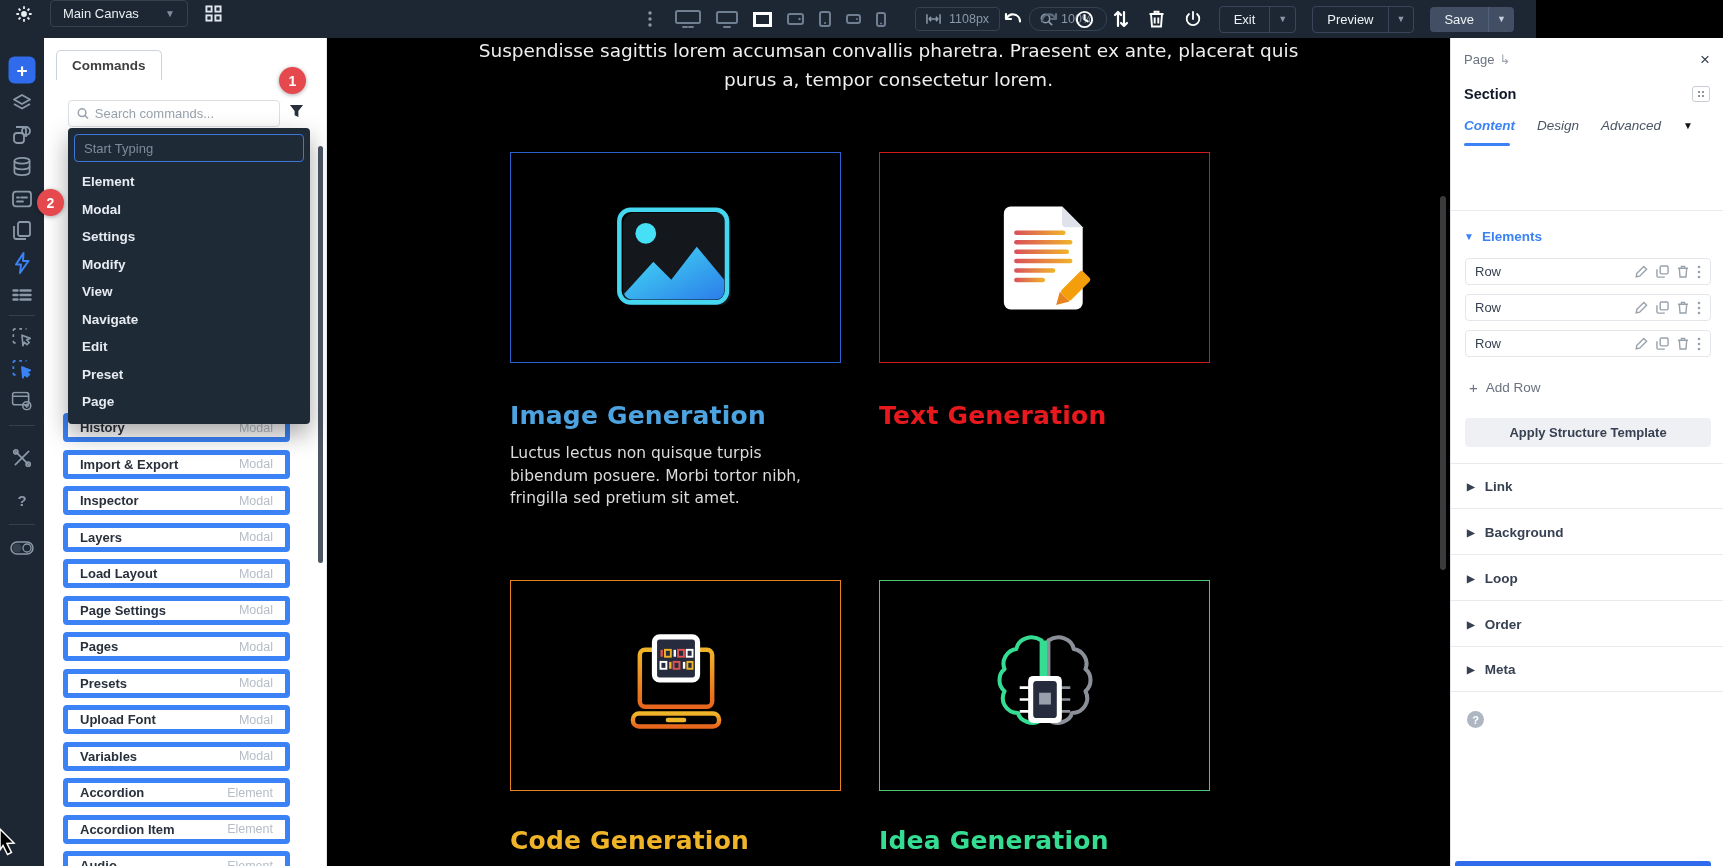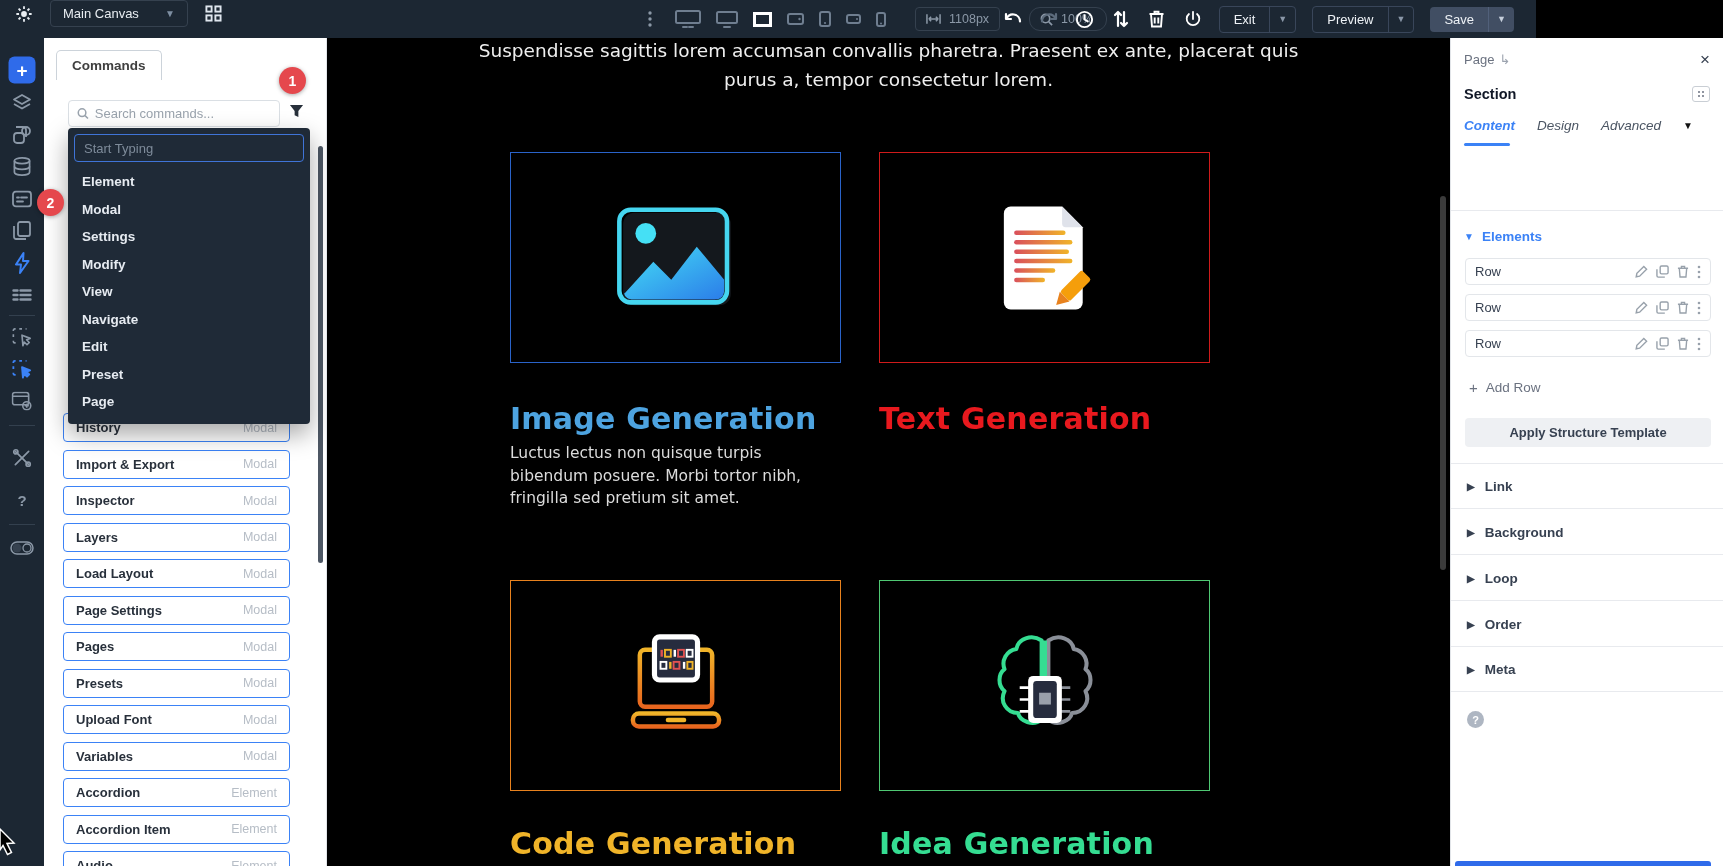--- a/index.html
+++ b/index.html
@@ -37,30 +37,30 @@
   .cmd-search { position:absolute; left:24px; top:62px; width:212px; height:27px; border:1px solid #dadfe4; border-radius:4px; display:flex; align-items:center; padding:0 8px; gap:6px; background:#fff; }
   .cmd-search input { border:none; outline:none; width:100%; font-size:13px; color:#4b5563; font-family:"Liberation Sans",sans-serif; background:transparent; }
   .cmd-search input::placeholder { color:#9aa3ad; }
   .funnel { position:absolute; left:245px; top:66px; cursor:pointer; }
   .dropdown { position:absolute; left:24px; top:90px; width:242px; background:#1f2a37; border-radius:4px; box-shadow:0 10px 24px rgba(0,0,0,.35); z-index:40; padding-bottom:8px; }
   .dd-input { margin:6px; height:28px; border:1px solid #3f74d8; border-radius:4px; background:transparent; display:flex; align-items:center; padding:0 9px; }
   .dd-input input { border:none; outline:none; background:transparent; color:#c7d1dc; font-size:13px; width:100%; font-family:"Liberation Sans",sans-serif; }
   .dd-input input::placeholder { color:#7e8b9a; }
   .dd-item { padding:6px 14px; color:#e6ebf1; font-size:13.5px; font-weight:600; height:27.5px; display:flex; align-items:center; cursor:pointer; }
   .cmd-list { position:absolute; left:19px; top:375px; width:227px; }
-  .cmd-row { height:29px; margin-bottom:7.5px; border:1px solid #3b82f6; border-radius:4px; background:#fff; display:flex; align-items:center; justify-content:space-between; padding:0 12px; cursor:pointer; }
+  .cmd-row { height:29px; margin-bottom:7.5px; border:5px solid #3b82f6; border-radius:4px; background:#fff; display:flex; align-items:center; justify-content:space-between; padding:0 12px; cursor:pointer; }
   .cmd-row .n { color:#28303b; font-size:13px; font-weight:600; }
   .cmd-row .t { color:#b6bdc6; font-size:12.5px; }
   .lp-scroll { position:absolute; left:274px; top:108px; width:5px; height:417px; background:#3a4553; border-radius:3px; opacity:.9; }
 
   
   .canvas { left:327px; top:38px; width:1123px; height:828px; background:#000; overflow:hidden; font-family:"DejaVu Sans",sans-serif; }
   .intro { position:absolute; left:0; top:-2px; width:1123px; text-align:center; color:#efefef; font-size:18.5px; line-height:29px; font-weight:500; }
   .card { position:absolute; width:331px; height:211px; display:flex; align-items:center; justify-content:center; }
-  .card-title { position:absolute; font-size:30px; font-weight:bold; letter-spacing:.2px; }
+  .card-title { position:absolute; font-size:25px; font-weight:bold; letter-spacing:.2px; }
   .card-para { position:absolute; width:320px; color:#dcdcdc; font-size:15.5px; line-height:22.5px; }
   .canvas-scroll { position:absolute; left:1113px; top:158px; width:6px; height:374px; background:#3b3b3b; border-radius:3px; }
 
   
   .right-panel { left:1450px; top:38px; width:273px; height:828px; background:#fff; border-left:1px solid #e2e5e9; z-index:8; }
   .rp-row { position:absolute; left:13px; right:13px; display:flex; align-items:center; }
   .rp-bread { top:13px; color:#6b7280; font-size:13px; gap:5px; }
   .rp-close { margin-left:auto; color:#374151; font-size:17px; cursor:pointer; line-height:1; }
   .rp-title { top:48px; color:#111827; font-size:14.5px; font-weight:bold; }
   .rp-sq-btn { margin-left:auto; width:18px; height:16px; border:1px solid #c9ced4; border-radius:3px; display:flex; align-items:center; justify-content:center; gap:2px; cursor:pointer; }

